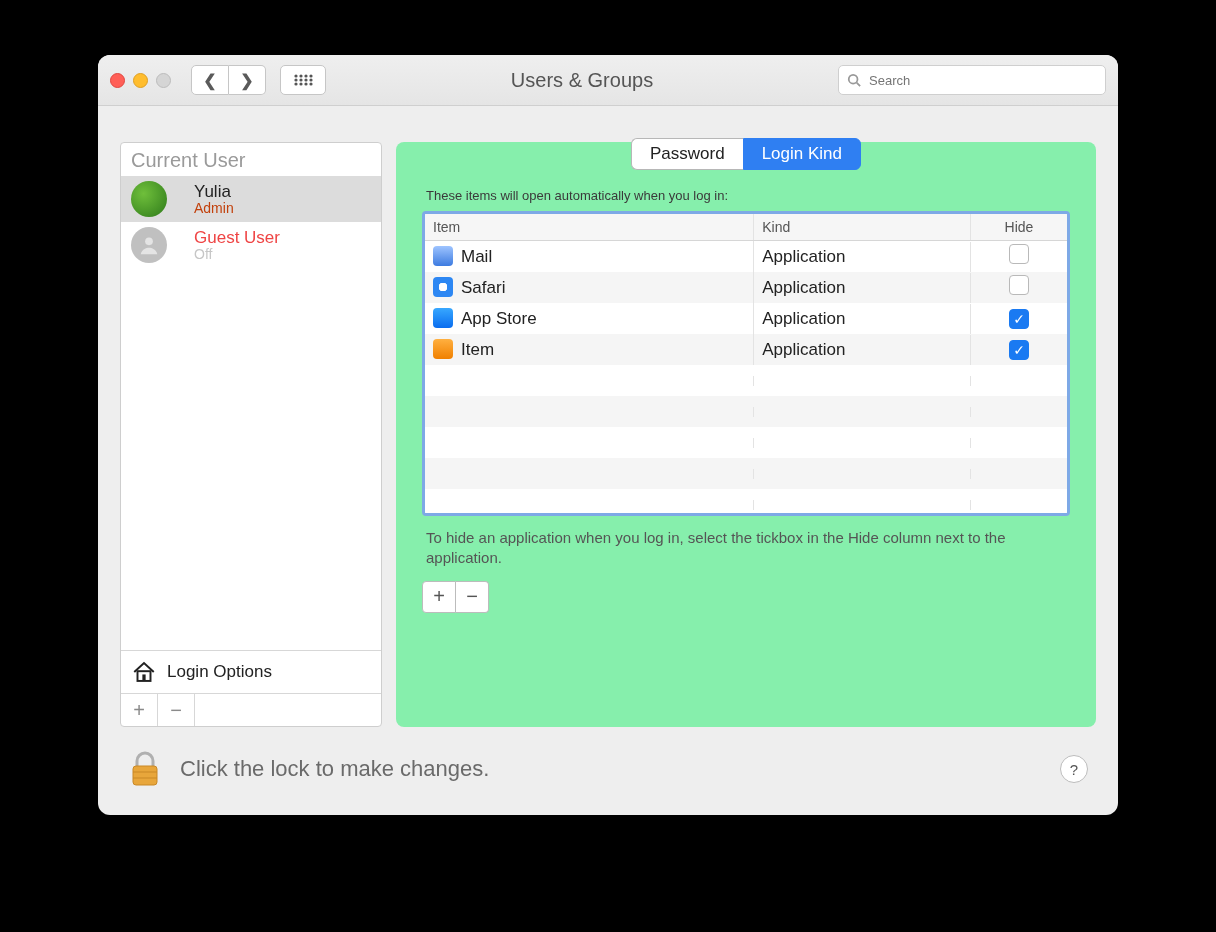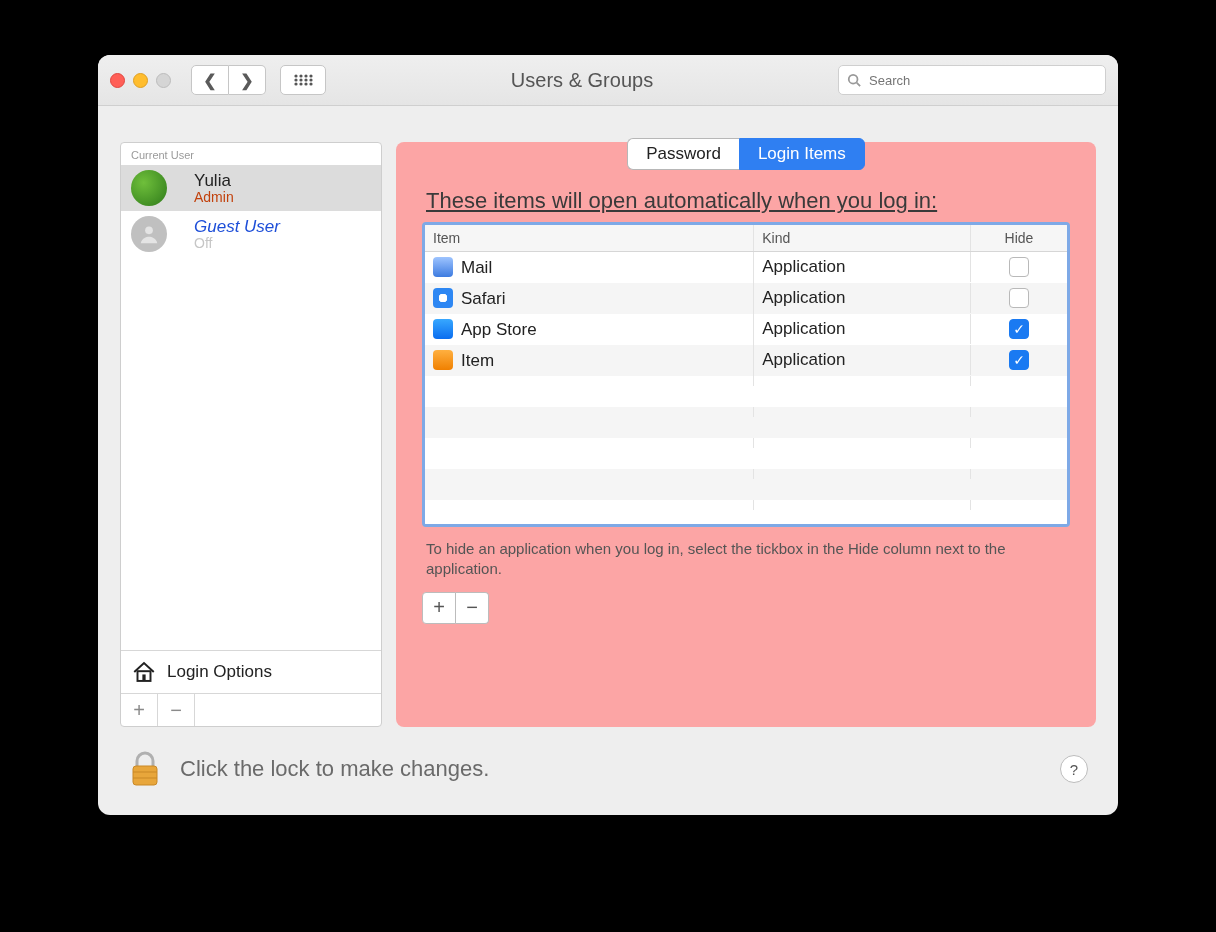--- a/index.html
+++ b/index.html
@@ -36,57 +36,57 @@
   .search input{border:none;outline:none;font-size:13px;flex:1;background:transparent;color:#333;}
   .chev{font-size:16px;font-weight:600;}
 
   .body{flex:1;display:flex;gap:14px;padding:36px 22px 0 22px;}
 
   
   .sidebar{
     width:260px;background:#fff;border:1px solid #cecece;border-radius:4px;
     display:flex;flex-direction:column;overflow:hidden;
   }
-  .sechdr{font-size:11px;color:#9a9a9a;padding:6px 10px 4px;}
+  .sechdr{font-size:20px;color:#9a9a9a;padding:6px 10px 4px;}
   .userrow{display:flex;align-items:center;gap:27px;padding:5px 10px;}
   .userrow.sel{background:#dcdcdc;}
   .avatar{width:36px;height:36px;border-radius:50%;background:#c0c0c0;display:flex;align-items:center;justify-content:center;}
   .avatar.green{background:radial-gradient(circle at 35% 35%,#6fbf3b,#2e7a1a);}
   .uname{font-size:17px;color:#222;}
   .urole{font-size:14px;color:#c2410c;margin-top:-2px;}
   .sidebar .spacer{flex:1;}
   .loginopt{border-top:1px solid #d7d7d7;display:flex;align-items:center;gap:10px;padding:8px 10px;font-size:17px;}
   .sidetools{border-top:1px solid #d7d7d7;display:flex;}
   .sbtn{width:36px;height:32px;border-right:1px solid #d7d7d7;display:flex;align-items:center;justify-content:center;font-size:20px;color:#8a8a8a;}
-  .guest .uname{color:#1d4ed8;font-style:italic;}
+  .guest .uname{color:#ef4444;}
   .guest .urole{color:#c6c6c6;}
 
   
   .mainpanel{
-    flex:1;background:#fca5a5;border-radius:8px;
+    flex:1;background:#86efac;border-radius:8px;
     padding:0 26px 22px;position:relative;
   }
   .tabs{display:flex;justify-content:center;margin-top:-4px;}
   .tab{
     padding:5px 18px;font-size:17px;border:1px solid #b7b7b7;background:#fff;
   }
   .tab.left{border-radius:6px 0 0 6px;border-right:none;}
   .tab.right{border-radius:0 6px 6px 0;}
   .tab.active{background:#2f7ff2;border-color:#2f7ff2;color:#fff;}
-  .intro{margin:18px 4px 8px;font-size:22px;color:#3a3a3a;text-decoration:underline;}
+  .intro{margin:18px 4px 8px;font-size:13px;color:#3a3a3a;}
   .tablewrap{
     border:3px solid #7ea9e6;border-radius:4px;background:#fff;overflow:hidden;
   }
   .thead{display:flex;background:#f6f6f6;border-bottom:1px solid #d6d6d6;font-size:14px;color:#555;}
   .thead>div,.trow>div{padding:5px 8px;}
   .col-item{flex:1.25;border-right:1px solid #e3e3e3;}
   .col-kind{flex:.8;border-right:1px solid #e3e3e3;}
   .col-hide{width:80px;text-align:center;}
   .tbody{height:272px;}
-  .trow{display:flex;align-items:flex-start;font-size:17px;height:31px;}
+  .trow{display:flex;align-items:center;font-size:17px;height:31px;}
   .trow:nth-child(odd){background:#fff;}
   .trow:nth-child(even){background:#f5f5f5;}
   .appicon{width:20px;height:20px;border-radius:4px;display:inline-block;margin-right:8px;vertical-align:-4px;}
   .ic-mail{background:linear-gradient(#9ec4ff,#3d7be0);}
   .ic-safari{background:radial-gradient(circle at 50% 50%,#fff 30%,#2d87f3 32%);}
   .ic-appstore{background:linear-gradient(#38a8ff,#0a6def);}
   .ic-books{background:linear-gradient(#ffb040,#f08000);}
   .cbox{width:18px;height:18px;border:1px solid #b9b9b9;border-radius:4px;background:#fff;display:inline-flex;align-items:center;justify-content:center;}
   .cbox.checked{background:#1a7af2;border-color:#1a7af2;color:#fff;font-size:14px;}
   .hint{font-size:15px;color:#555;margin:12px 4px;line-height:1.35;}
@@ -187,21 +187,21 @@
           </div>
         <div class="sbtn">
             <span>−</span>
           </div>
       </div>
     </div>
 
     <div class="mainpanel">
       <div class="tabs">
         <div class="tab left">Password</div>
-        <div class="tab right active">Login Items</div>
+        <div class="tab right active">Login Kind</div>
       </div>
       <div class="intro">These items will open automatically when you log in:</div>
 
       <div class="tablewrap">
         <div class="thead">
           <div class="col-item">Item</div>
           <div class="col-kind">Kind</div>
           <div class="col-hide">Hide</div>
         </div>
         <div class="tbody" id="tbody">

